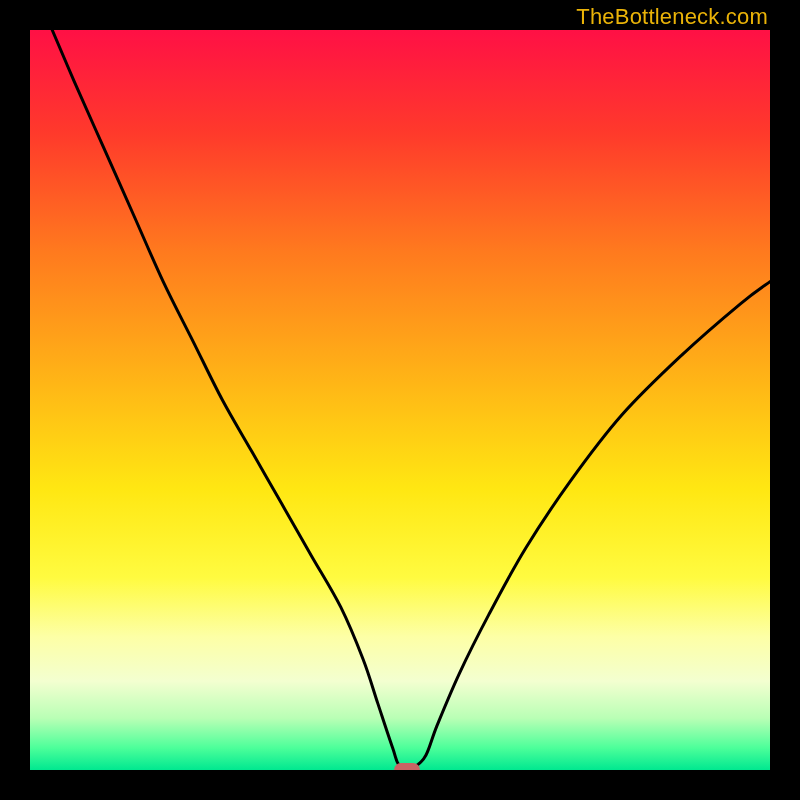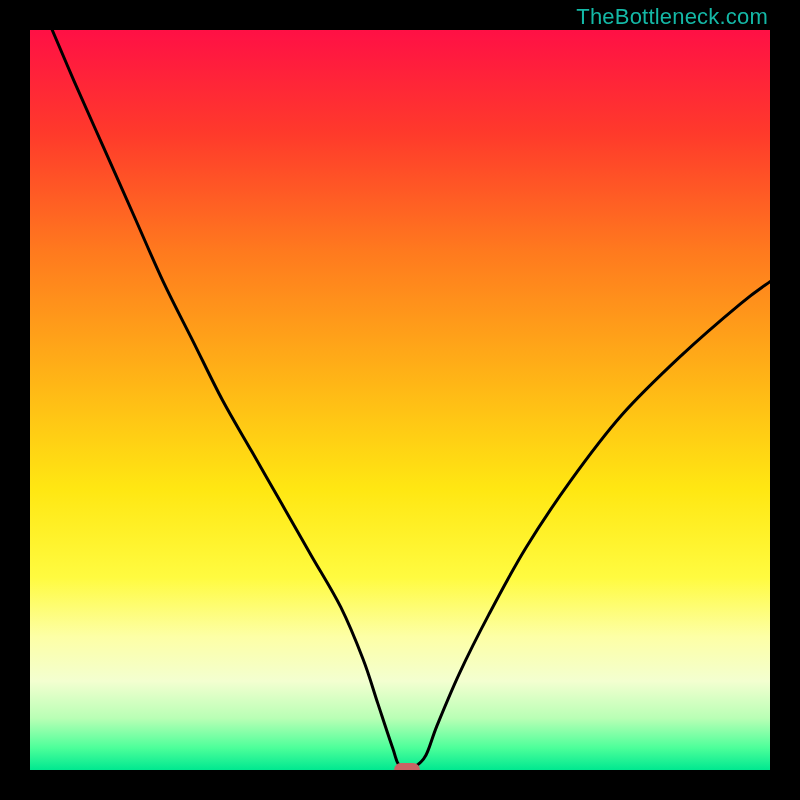--- a/index.html
+++ b/index.html
@@ -38,21 +38,21 @@
     position: absolute;
     width: 26px;
     height: 14px;
     border-radius: 7px;
     transform: translate(-50%, -50%);
   }
   .watermark {
     position: absolute;
     top: 4px;
     right: 32px;
-    color: #14b8a6;
+    color: #eab308;
     font-size: 22px;
     letter-spacing: 0.2px;
     font-weight: 500;
   }
   svg.curve {
     position: absolute;
     left: 0;
     top: 0;
     width: 100%;
     height: 100%;

